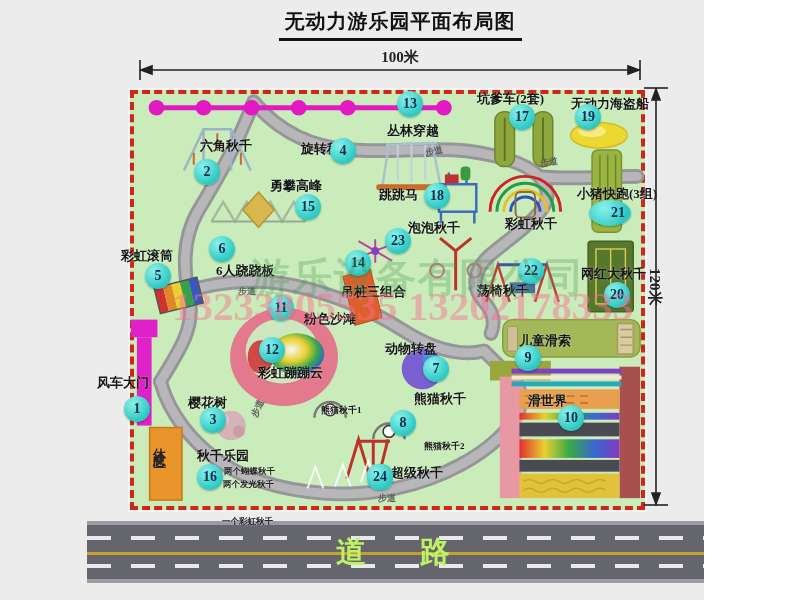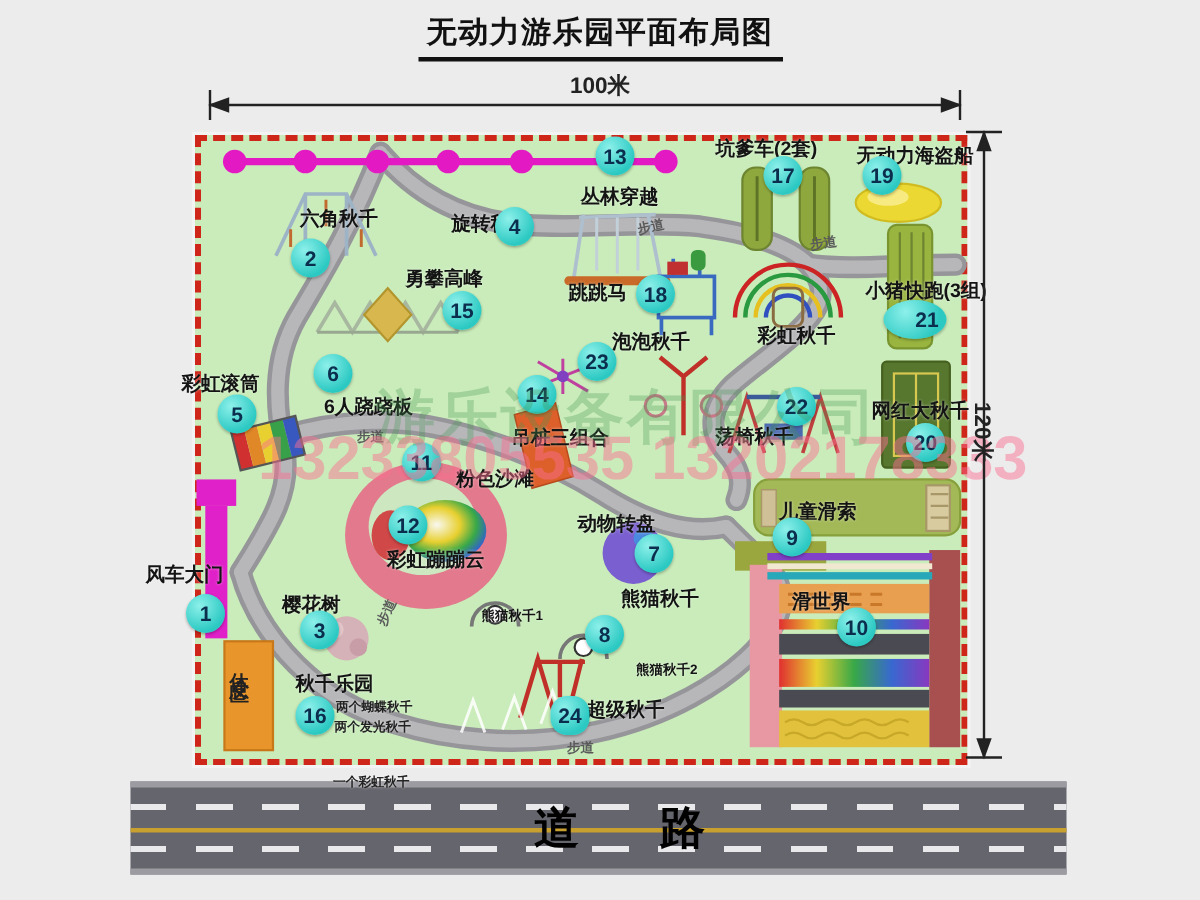--- a/index.html
+++ b/index.html
@@ -1,17 +1,17 @@
 <!DOCTYPE html>
 <html><head>
 <meta charset="utf-8">
 <style>
   html,body{margin:0;padding:0;}
-  .stage{position:relative;width:800px;height:600px;background:#ececec;overflow:hidden;
-         font-family:Liberation Sans, sans-serif;}
+  .stage{position:relative;width:704px;height:600px;background:#ececec;overflow:hidden;
+         font-family:Liberation Serif, serif;}
   
   .title{position:absolute;top:8px;left:0;width:800px;text-align:center;z-index:20;}
   .title span{display:inline-block;font-size:20px;font-weight:bold;color:#111;
               border-bottom:3px solid #111;padding:0 6px 3px 6px;letter-spacing:1px;}
   
   .dim-h{position:absolute;left:340px;top:48px;width:120px;text-align:center;
          font-size:15px;font-weight:bold;color:#222;z-index:20;}
   .dim-v{position:absolute;left:664px;top:268px;font-size:15px;font-weight:bold;color:#222;
          transform:rotate(90deg);transform-origin:left top;z-index:20;white-space:nowrap;}
   
@@ -38,22 +38,22 @@
   .wm-ph{position:absolute;left:172px;top:282px;font-size:41px;font-weight:bold;
          color:rgba(250,110,145,.48);z-index:9;white-space:nowrap;}
   
   .road{position:absolute;left:87px;top:521px;width:624px;height:62px;background:#65656d;
         border-top:4px solid #9b9ba1;border-bottom:4px solid #9b9ba1;box-sizing:border-box;z-index:2;}
   .road .dash{position:absolute;left:0;width:100%;height:4px;
         background:repeating-linear-gradient(90deg,#e9e9ec 0 24px,transparent 24px 44px);}
   .road .dash.top{top:11px;} .road .dash.bot{bottom:11px;}
   .road .yellow{position:absolute;left:0;top:27px;width:100%;height:2.5px;background:#c8a030;}
   .road .road-text{position:absolute;left:0;top:0;width:100%;height:100%;display:flex;
-        align-items:center;justify-content:center;font-size:30px;font-weight:bold;color:#000000;
-        letter-spacing:12px;z-index:3;padding-left:20px;}
+        align-items:center;justify-content:center;font-size:30px;font-weight:bold;color:#bef264;
+        letter-spacing:12px;z-index:3;}
 </style>
 </head>
 <body>
 
 <div class="stage">
 
   <div class="title">
     <span>无动力游乐园平面布局图</span>
   </div>
 

